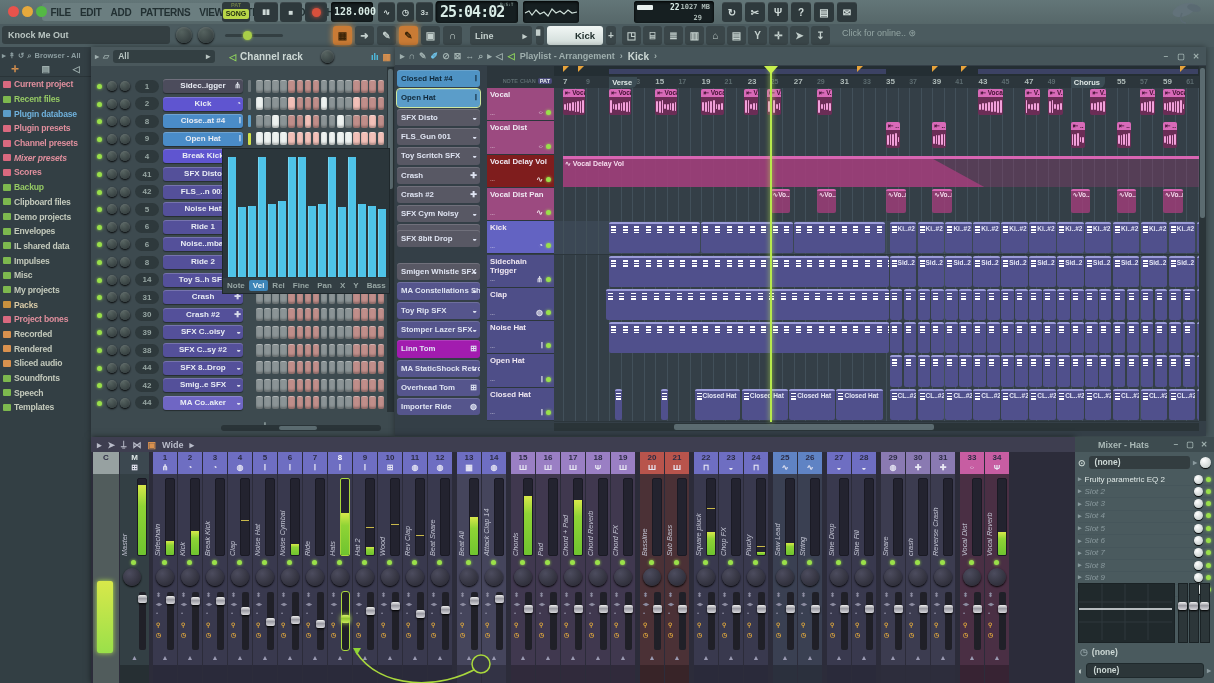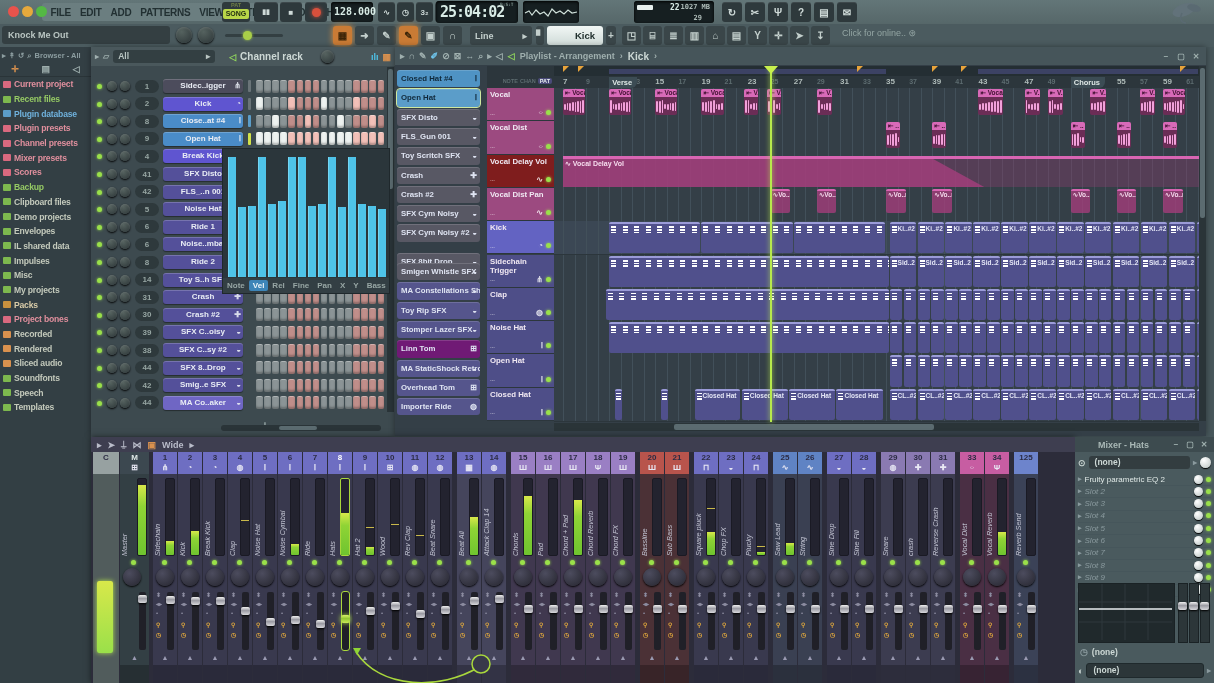--- a/index.html
+++ b/index.html
@@ -245,21 +245,21 @@
         <div class="b-item">
           <div class="b-ico" style="background: rgb(217, 105, 127);"></div>
           <span style="color: rgb(224, 143, 157);">Plugin presets</span>
         </div>
         <div class="b-item">
           <div class="b-ico" style="background: rgb(217, 105, 127);"></div>
           <span style="color: rgb(224, 143, 157);">Channel presets</span>
         </div>
         <div class="b-item">
           <div class="b-ico" style="background: rgb(217, 105, 127);"></div>
-          <span style="color: rgb(224, 143, 157);">Mixer presets</span>
+          <span style="color: rgb(224, 143, 157); font-style: italic;">Mixer presets</span>
         </div>
         <div class="b-item">
           <div class="b-ico" style="background: rgb(217, 105, 127);"></div>
           <span style="color: rgb(224, 143, 157);">Scores</span>
         </div>
         <div class="b-item">
           <div class="b-ico" style="background: rgb(125, 184, 78);"></div>
           <span style="color: rgb(149, 201, 100);">Backup</span>
         </div>
         <div class="b-item">
@@ -856,26 +856,26 @@
     <div id="picker">
         <div class="pk-item" style="top: 3px; background: rgb(79, 147, 196); color: rgb(16, 40, 58);">Closed Hat #4<span class="pk-ico">Ⅰ</span></div>
         <div class="pk-item" style="top: 22.3px; background: rgb(91, 157, 201); color: rgb(16, 40, 58); outline: rgb(207, 232, 160) solid 1px;">Open Hat<span class="pk-ico">Ⅰ</span></div>
         <div class="pk-item" style="top: 41.6px; background: rgb(88, 88, 100);">SFX Disto<span class="pk-ico">◒</span></div>
         <div class="pk-item" style="top: 60.9px; background: rgb(88, 88, 100);">FLS_Gun 001<span class="pk-ico">◒</span></div>
         <div class="pk-item" style="top: 80.2px; background: rgb(88, 88, 100);">Toy Scritch SFX<span class="pk-ico">◒</span></div>
         <div class="pk-item" style="top: 99.5px; background: rgb(88, 88, 100);">Crash<span class="pk-ico">✚</span></div>
         <div class="pk-item" style="top: 118.8px; background: rgb(88, 88, 100);">Crash #2<span class="pk-ico">✚</span></div>
         <div class="pk-item" style="top: 138.1px; background: rgb(88, 88, 100);">SFX Cym Noisy<span class="pk-ico">◒</span></div>
         <div class="pk-item" style="top: 157.4px; background: rgb(88, 88, 100);">SFX Cym Noisy #2<span class="pk-ico">◒</span></div>
-        <div class="pk-item" style="top: 186px; background: rgb(88, 88, 100);">SFX 8bit Drop<span class="pk-ico">◒</span></div>
+        <div class="pk-item" style="top: 163px; background: rgb(88, 88, 100);">SFX 8bit Drop<span class="pk-ico">◒</span></div>
         <div class="pk-item" style="top: 196px; background: rgb(88, 88, 100);">Smigen Whistle SFX<span class="pk-ico">◒</span></div>
         <div class="pk-item" style="top: 215.3px; background: rgb(85, 85, 140);">MA Constellations Sh..<span class="pk-ico">◒</span></div>
         <div class="pk-item" style="top: 234.6px; background: rgb(85, 85, 140);">Toy Rip SFX<span class="pk-ico">◒</span></div>
         <div class="pk-item" style="top: 253.9px; background: rgb(85, 85, 140);">Stomper Lazer SFX<span class="pk-ico">◒</span></div>
-        <div class="pk-item" style="top: 273.2px; background: #701a75;">Linn Tom<span class="pk-ico">⊞</span></div>
+        <div class="pk-item" style="top: 273.2px; background: #a21caf;">Linn Tom<span class="pk-ico">⊞</span></div>
         <div class="pk-item" style="top: 292.5px; background: rgb(85, 85, 140);">MA StaticShock Retro..<span class="pk-ico">◒</span></div>
         <div class="pk-item" style="top: 311.8px; background: rgb(85, 85, 140);">Overhead Tom<span class="pk-ico">⊞</span></div>
         <div class="pk-item" style="top: 331.1px; background: rgb(85, 85, 140);">Importer Ride<span class="pk-ico">◍</span></div>
       </div>
     <div class="abs" style="left:92px;top:19px;width:67px;height:22px;background:#2c363c;">
       <div id="pl-tabs" style="display:flex;gap:2px;justify-content:flex-end;padding:12px 2px 0 0;">
           <span style="font-size: 5.5px; color: rgb(93, 108, 112);">NOTE</span>
           <span style="font-size: 5.5px; color: rgb(93, 108, 112);">CHAN</span>
           <span style="font-size: 5.5px; color: rgb(232, 238, 240); background: rgb(74, 74, 120); border-radius: 2px; padding: 0px 2px;">PAT</span>
         </div>
@@ -2509,41 +2509,20 @@
           <div class="mini" style="top: 149px;">◂▸</div>
           <div class="mini" style="top: 158px;">•</div>
           <div class="mini" style="top: 170px; color: rgb(224, 168, 60);">⚲</div>
           <div class="mini" style="top: 180px; color: rgb(224, 168, 60);">◷</div>
           <div class="fader">
             <div class="fhandle abs" style="top: 12.5px;"></div>
           </div>
           <div class="st-arrow">▲</div>
           <div class="st-bot"></div>
         </div>
-        <div class="strip" style="margin-right: 5px;">
-          <div class="st-head" style="background: rgb(109, 132, 204);">
-            <div class="st-num">125</div>
-            <div class="st-ico"></div>
-          </div>
-          <div class="st-body" style="background: rgb(59, 66, 87);"></div>
-          <div class="meter"></div>
-          <div class="vname">Reverb Send</div>
-          <div class="abs led" style="left: 9px; top: 108px; position: absolute;"></div>
-          <div class="bknob"></div>
-          <div class="mini" style="top: 140px;">⬍</div>
-          <div class="mini" style="top: 149px;">◂▸</div>
-          <div class="mini" style="top: 158px;">•</div>
-          <div class="mini" style="top: 170px; color: rgb(224, 168, 60);">⚲</div>
-          <div class="mini" style="top: 180px; color: rgb(224, 168, 60);">◷</div>
-          <div class="fader">
-            <div class="fhandle abs" style="top: 12.5px;"></div>
-          </div>
-          <div class="st-arrow">▲</div>
-          <div class="st-bot"></div>
-        </div>
       </div>
     <svg class="abs" style="left:0;top:15px;pointer-events:none;z-index:9;" width="984" height="231">
       <path d="M265 200 C 290 238, 350 238, 388 215" stroke="#a9d83c" stroke-width="1.6" fill="none"></path>
       <circle cx="390" cy="212" r="9" fill="#38384a" stroke="#a9d83c" stroke-width="1.5"></circle>
       <path d="M262 196 l8 0 l-4 7 z" fill="#8fd435"></path>
     </svg>
   </div>
 
   <div id="fxpanel" class="abs">
     <div id="fx-title">

